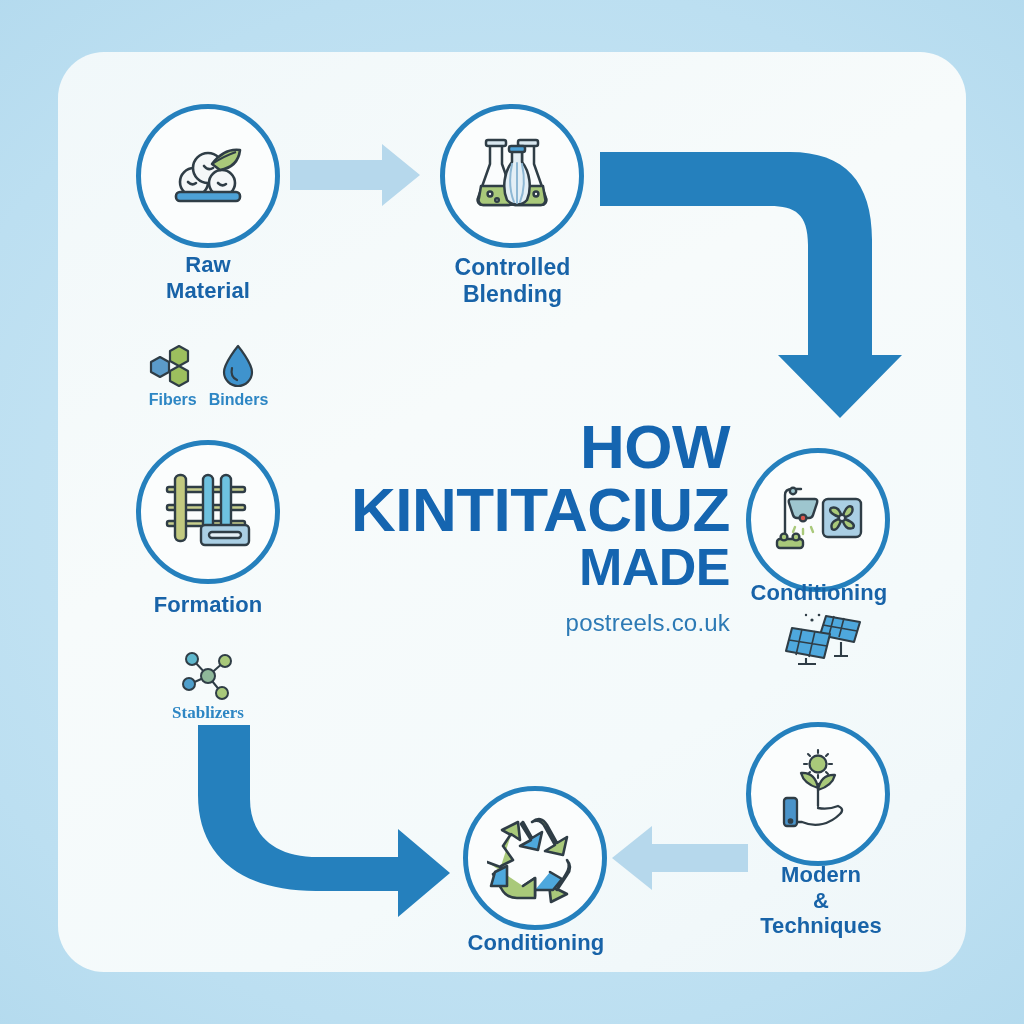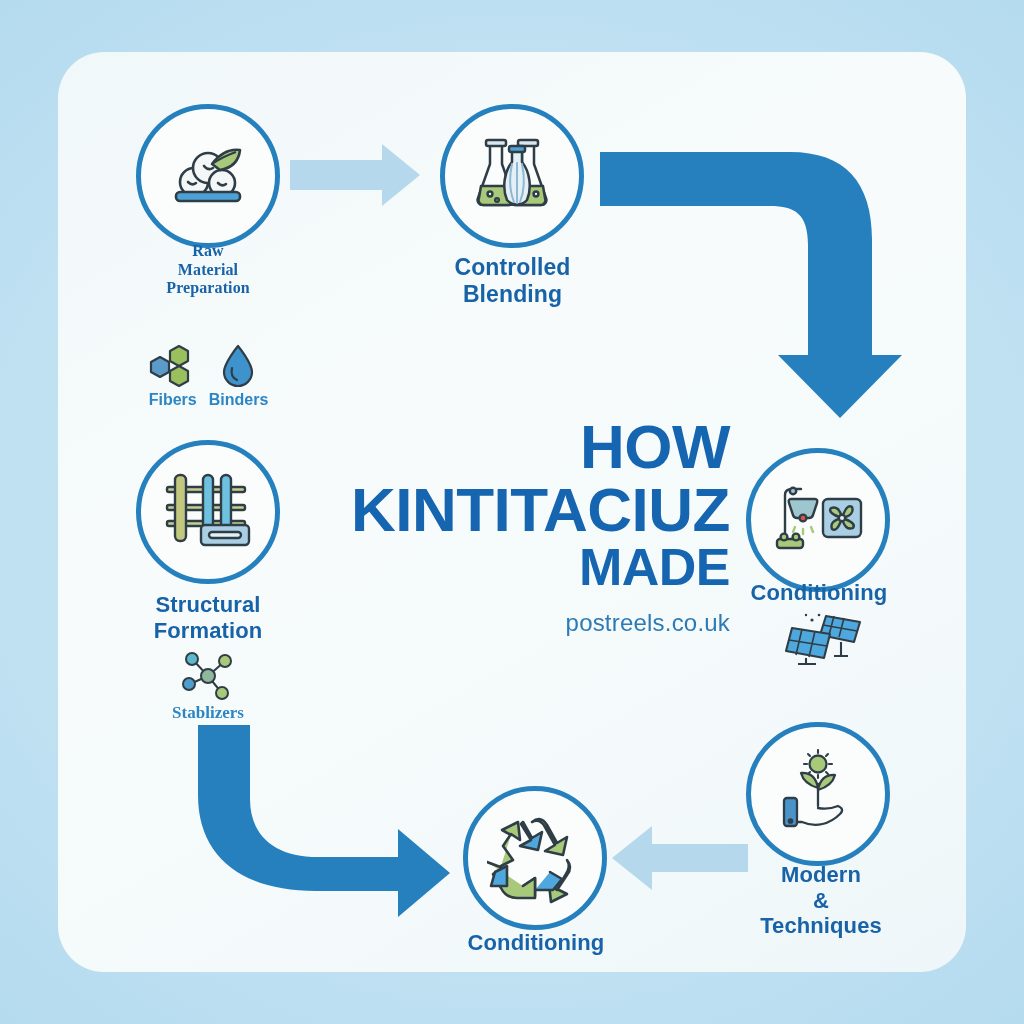--- a/index.html
+++ b/index.html
@@ -139,24 +139,23 @@
           <circle cx="60" cy="53" r="13"></circle>
           <path d="M26 52 q4 4 8 1" fill="none"></path>
           <path d="M42 36 q4 5 9 2" fill="none"></path>
           <path d="M56 53 q4 4 8 1" fill="none"></path>
         </g>
         <path d="M50 34 q12 -16 28 -14 q-2 17 -20 20 z" fill="#a9c97a" stroke="#2f3d46" stroke-width="2.6" stroke-linejoin="round"></path>
         <path d="M50 34 q12 -8 24 -12" fill="none" stroke="#2f3d46" stroke-width="2"></path>
         <rect x="14" y="62" width="64" height="9" rx="4" fill="#4da1d6" stroke="#2f3d46" stroke-width="2.6"></rect>
       </svg>
     </div>
-    <div class="node-label" style="left:118px; top:242px; width:180px; font-size:16px;font-family:Liberation Serif, serif;">
+    <div class="node-label" style="left:118px; top:252px; width:180px; font-size:22px;">
       <div>Raw</div>
       <div>Material</div>
-      <div>Preparation</div>
     </div>
     <div class="sub-wrap" style="left:130px; top:344px; width:156px;">
       <div class="sub-row">
         <div class="sub-col">
           <svg width="50" height="44" viewBox="0 0 50 44">
             <g stroke="#2f3d46" stroke-width="2.2" stroke-linejoin="round">
               <polygon points="31,2 40,7 40,17 31,22 22,17 22,7" fill="#9cbf5e"></polygon>
               <polygon points="12,13 21,18 21,28 12,33 3,28 3,18" fill="#5b9bc9"></polygon>
               <polygon points="31,22 40,27 40,37 31,42 22,37 22,27" fill="#9cbf5e"></polygon>
             </g>
@@ -309,21 +308,20 @@
           <rect x="6" y="56" width="78" height="5" rx="2" fill="#c8cf8e"></rect>
           <rect x="14" y="10" width="11" height="66" rx="5" fill="#c2c97f"></rect>
           <rect x="42" y="10" width="10" height="58" rx="5" fill="#6ec2e0"></rect>
           <rect x="60" y="10" width="10" height="58" rx="5" fill="#6ec2e0"></rect>
           <rect x="40" y="60" width="48" height="20" rx="4" fill="#aacfe4"></rect>
           <rect x="48" y="67" width="32" height="6" rx="3" fill="#e4eff6"></rect>
         </g>
       </svg>
     </div>
     <div class="node-label" style="left:118px; top:592px; width:180px; font-size:22px;">
-      <div>Structural</div>
       <div>Formation</div>
     </div>
     <div class="sub-wrap" style="left:130px; top:650px; width:156px;font-family:Liberation Serif, serif;">
       <div class="sub-icons">
         <svg width="62" height="50" viewBox="0 0 62 50">
           <g stroke="#2f3d46" stroke-width="2" stroke-linecap="round">
             <path d="M31 26 L16 10 M31 26 L47 12 M31 26 L13 34 M31 26 L44 42" fill="none"></path>
             <circle cx="31" cy="26" r="7" fill="#8fb89a"></circle>
             <circle cx="15" cy="9" r="6" fill="#5fb7cc"></circle>
             <circle cx="48" cy="11" r="6" fill="#a9c97a"></circle>

